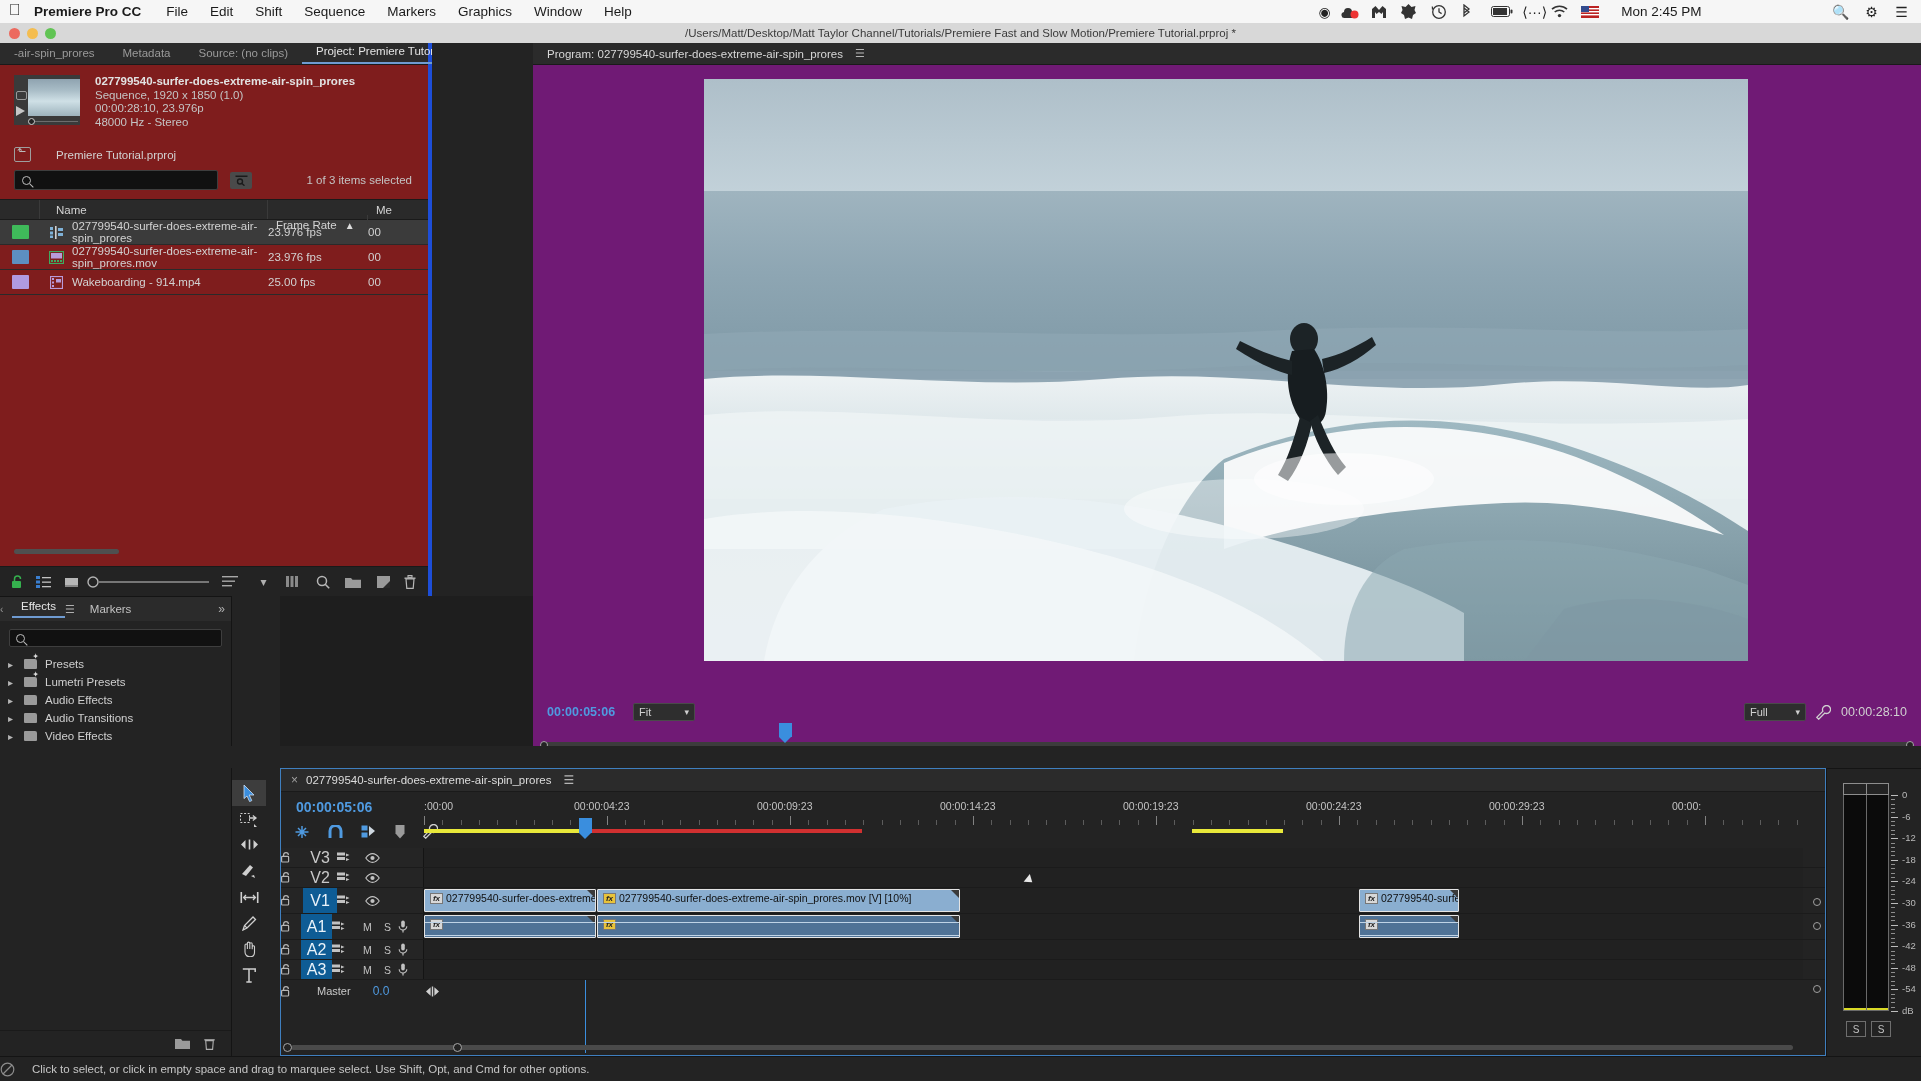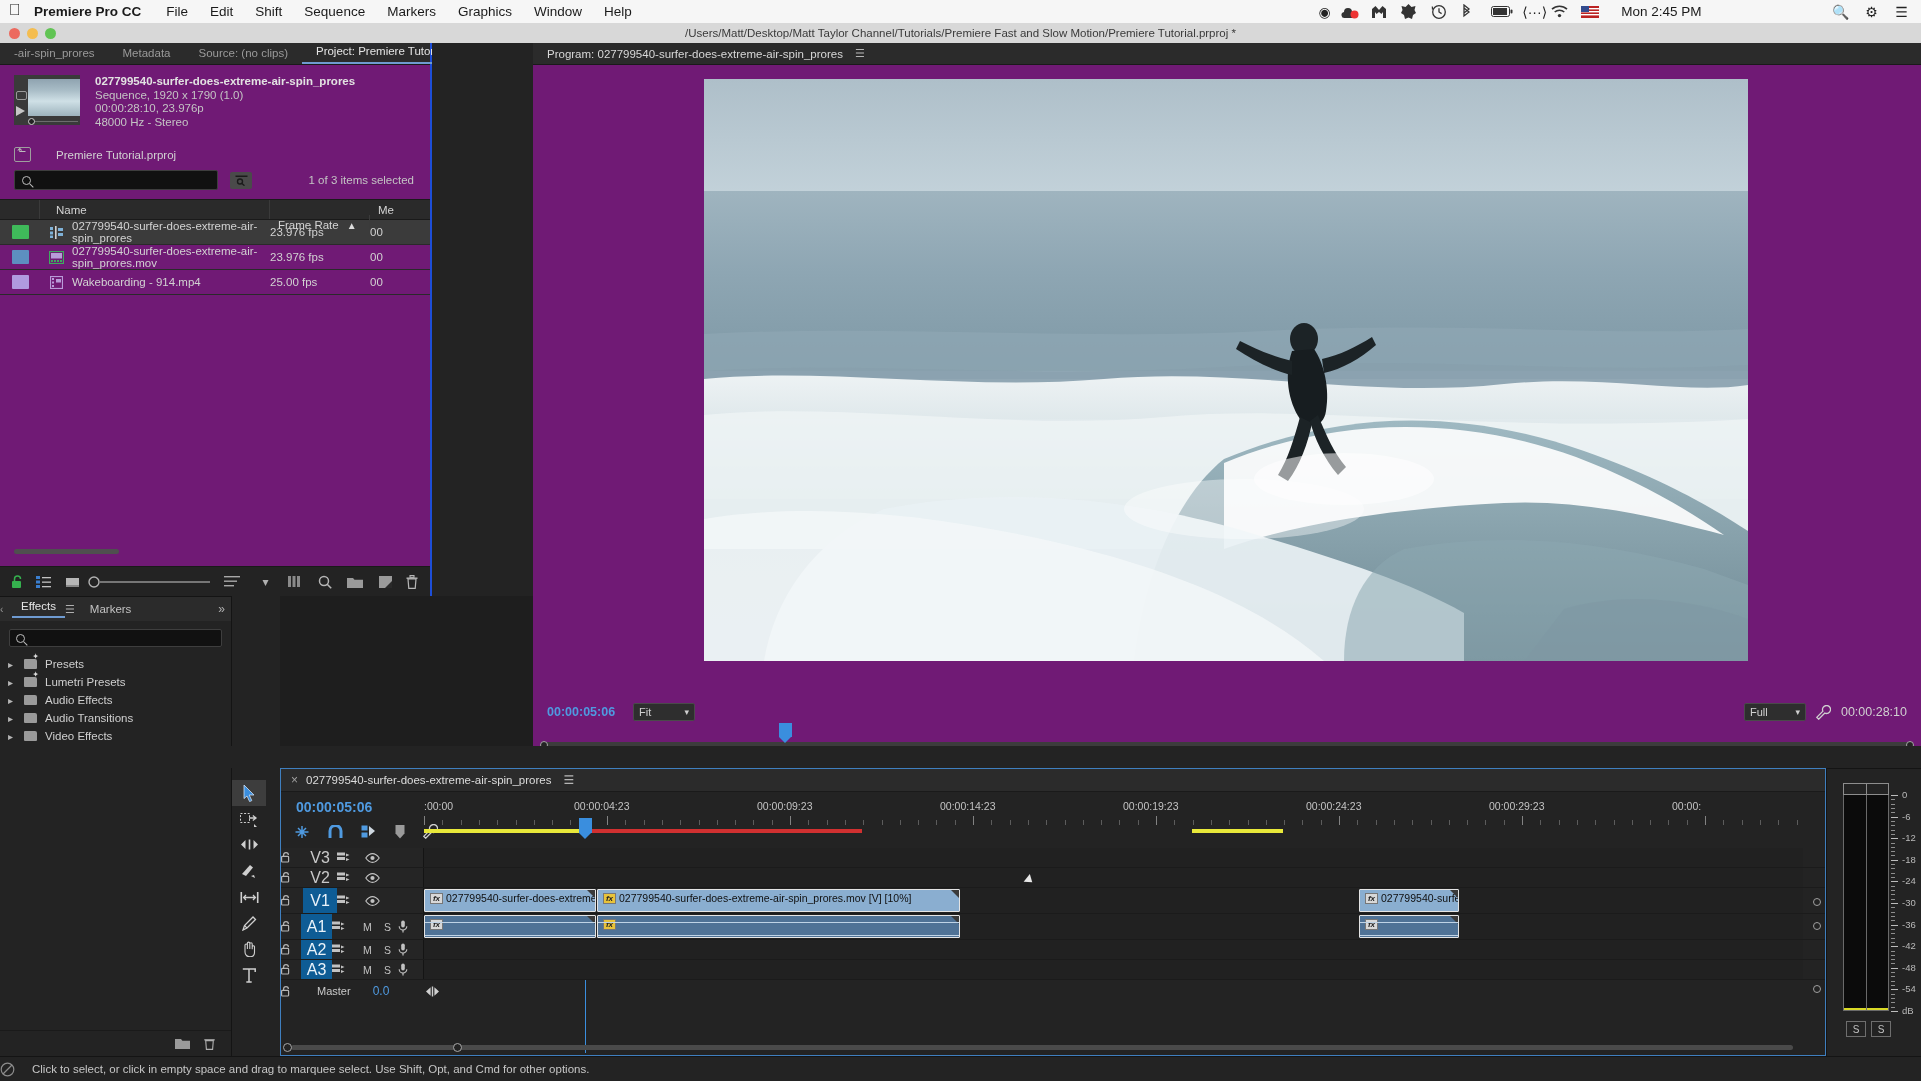--- a/index.html
+++ b/index.html
@@ -28,22 +28,22 @@
 
   
   .panel { position:absolute; background:#232323; }
   .panel-tabs { height:22px; background:#2b2b2b; display:flex; align-items:flex-end;
      border-bottom:1px solid #1a1a1a; }
   .ptab { font-size:11.5px; color:#b4b4b4; padding:0 14px 5px 14px; white-space:nowrap; }
   .ptab.active { color:#e4e4e4; border-bottom:2px solid #6f9bd1; }
   .ptab.dim { color:#9a9a9a; }
 
   
-  #projectPanel { left:0; top:43px; width:432px; height:553px; background:#701a75;
-     border-right:2px solid #1d4ed8; }
+  #projectPanel { left:0; top:43px; width:432px; height:553px; background:#7f1d1d;
+     border-right:4px solid #1d4ed8; }
   .proj-head { display:flex; padding:10px 0 0 14px; }
   .thumb { width:66px; height:50px; background:#3a3a3a; position:relative; flex:0 0 auto;}
   .thumb .img { position:absolute; left:14px; top:4px; right:0; bottom:9px;
      background:linear-gradient(180deg,#8fa3b0 0%, #a8bcc6 30%, #cfe0e6 60%, #9db3bd 100%); }
   .thumb .cam { position:absolute; left:2px; top:16px; width:11px; height:9px;
      border:1.5px solid #9a9a9a; border-radius:2px;}
   .thumb .play { position:absolute; left:2px; top:31px; width:0;height:0;
      border-left:9px solid #c6c6c6; border-top:5px solid transparent; border-bottom:5px solid transparent;}
   .thumb .track { position:absolute; left:14px; bottom:3px; right:2px; height:1px; background:#6d6d6d;}
   .thumb .knob { position:absolute; left:14px; bottom:0px; width:7px;height:7px; border-radius:50%;
@@ -321,21 +321,21 @@
   <div class="proj-head">
     <div class="thumb">
       <div class="img"></div>
       <div class="cam"></div>
       <div class="play"></div>
       <div class="track"></div>
       <div class="knob"></div>
     </div>
     <div class="proj-meta">
       <div class="nm">027799540-surfer-does-extreme-air-spin_prores</div>
-      <div class="ln">Sequence, 1920 x 1790 (1.0)</div>
+      <div class="ln">Sequence, 1920 x 1850 (1.0)</div>
       <div class="ln">00:00:28:10, 23.976p</div>
       <div class="ln">48000 Hz - Stereo</div>
     </div>
   </div>
 
   <div class="proj-file">
     <div class="upfolder"></div>
     <div class="t">Premiere Tutorial.prproj</div>
   </div>
 

